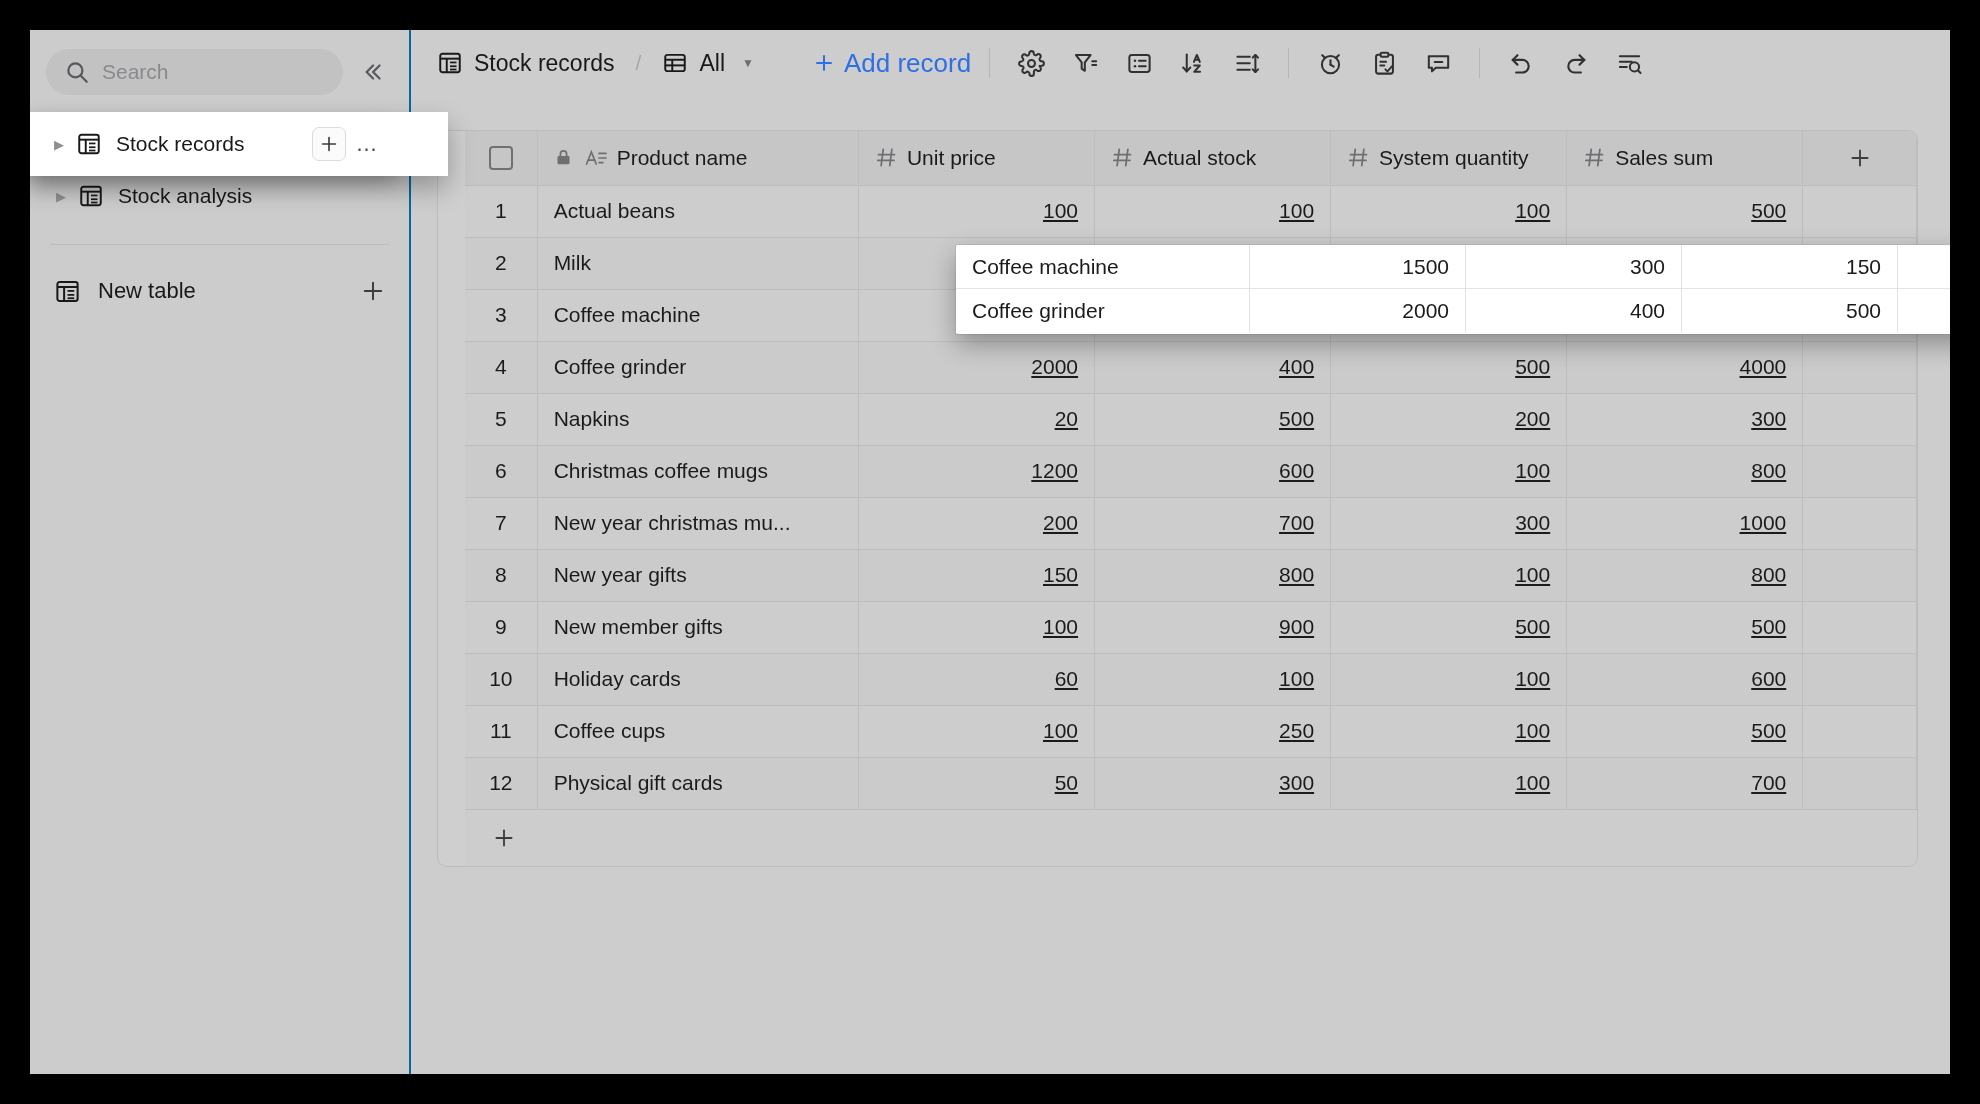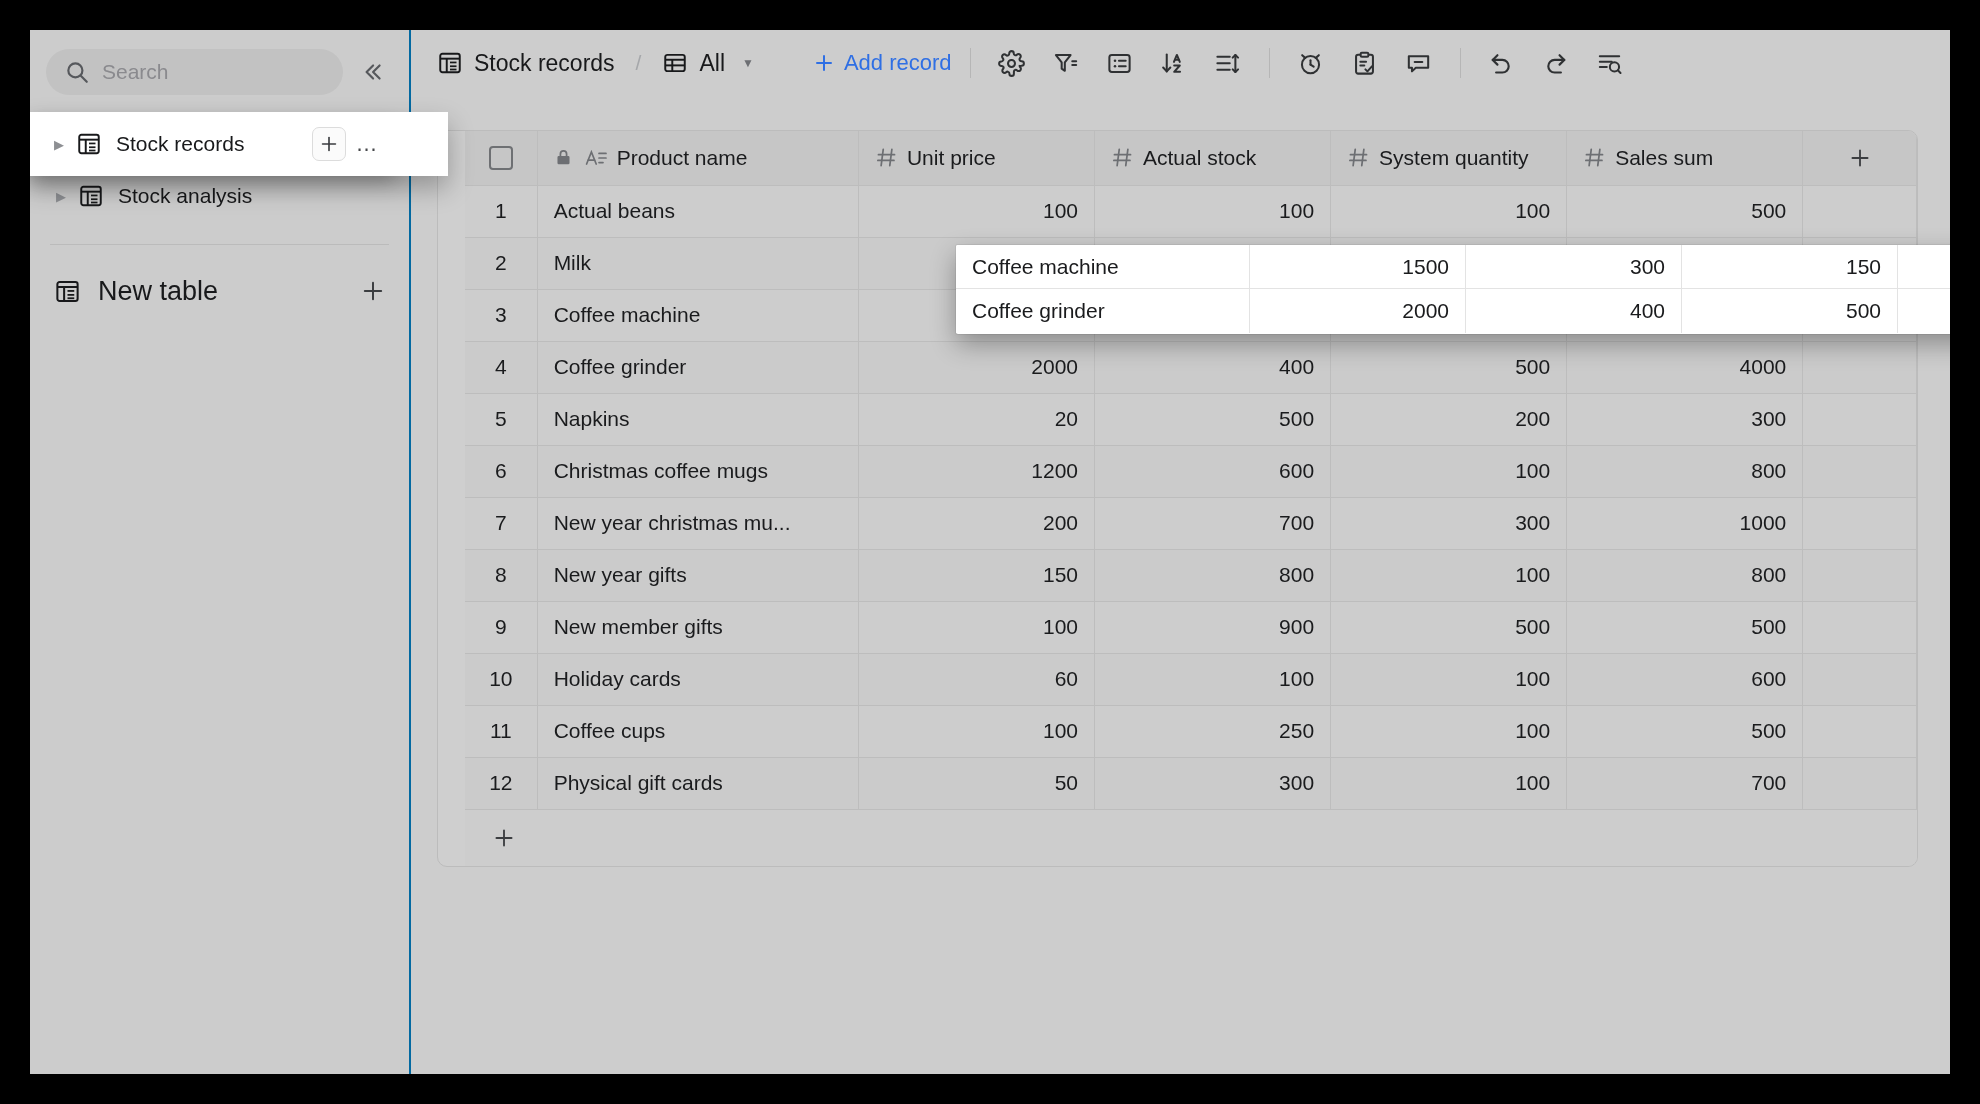--- a/index.html
+++ b/index.html
@@ -113,21 +113,21 @@
     cursor: pointer;
   }
   .divider {
     height: 1px; background: #bbbbbb;
     margin: 22px 20px 0 20px;
   }
   .nav-item {
     display:flex; align-items:center;
     height: 56px;
     padding: 0 22px 0 20px;
-    font-size: 27px;
+    font-size: 22px;
     color: #18191b;
     cursor: pointer;
   }
   .nav-item .n-icon { width: 34px; display:flex; align-items:center; justify-content:center; flex:0 0 34px;}
   .nav-item .n-label { margin-left: 14px; }
   .nav-item .n-plus { margin-left:auto; display:flex; align-items:center; justify-content:center; color:#3b3d40; cursor:pointer;}
 
   
   #main { flex: 1 1 auto; position: relative; min-width:0; }
 
@@ -139,21 +139,21 @@
   }
   .bc { display:flex; align-items:center; gap: 11px; }
   .bc-title { font-size: 23px; color:#18191b; white-space:nowrap; }
   .bc-sep { color:#a5a7aa; font-size: 21px; margin: 0 10px; }
   .view-name { font-size: 23px; color:#18191b; }
   .caret-dn { color:#6d6f73; font-size: 12px; margin-left: 6px; }
 
   .add-record {
     display:flex; align-items:center; gap: 8px;
     color: #2f6fe4;
-    font-size: 22px;
+    font-size: 26px;
     margin-left: 58px;
     cursor: pointer;
     white-space: nowrap;
   }
   .tb-sep { width:1px; height:30px; background:#b6b6b6; margin: 0 18px; flex:0 0 1px; }
   .tb-btn {
     width: 46px; height: 46px;
     display:flex; align-items:center; justify-content:center;
     color:#2f3133; cursor:pointer; flex:0 0 46px;
   }
@@ -189,21 +189,21 @@
 
   th.h-check, td.c-rownum { text-align: center; padding: 0; }
   .chk {
     width: 24px; height: 24px;
     border: 2px solid #6e7073; border-radius: 4px;
     display:inline-block; vertical-align: middle;
   }
   .h-inner { display:flex; align-items:center; gap: 9px; }
   .h-inner .lockico { margin-right: 2px; display:flex; }
   .h-text { color:#1a1b1d; white-space: nowrap; }
-  td.num { text-align: right; }
+  td.num { text-align: right; text-decoration: underline; }
   td.c-rownum { color:#8e9093; font-size: 20px; }
   th.h-add { text-align:center; padding:0; color:#3b3d40; border-right: none; }
   td.pad-add { border-right: none; }
 
   tr.row td { background:#cbcbcb; }
   tr.row:nth-child(odd) td { background:#cdcdcd; }
 
   .grid-foot {
     height: 56px;
     display:flex; align-items:center;

